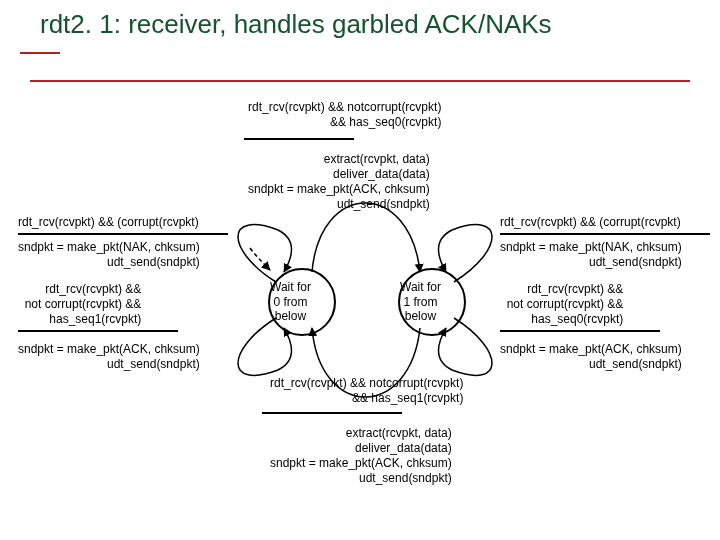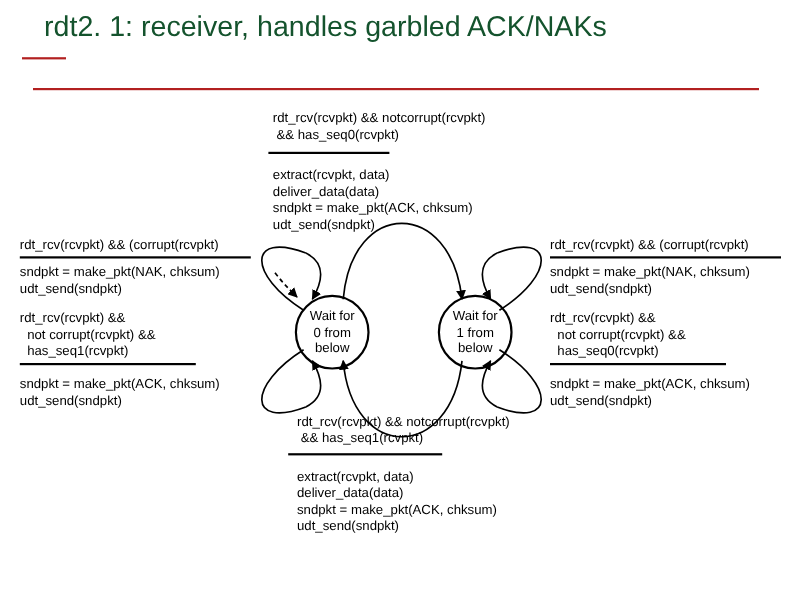--- a/index.html
+++ b/index.html
@@ -36,38 +36,39 @@
     width: 40px;
     height: 2px;
     background: #b22020;
   }
   .lbl {
     position: absolute;
     font-size: 12px;
     color: #000;
     line-height: 1.25;
     white-space: pre;
+    text-align: right;
   }
   .rule {
     position: absolute;
     height: 1.5px;
     background: #000;
   }
   .state {
     position: absolute;
     width: 64px;
     height: 64px;
     border: 2px solid #000;
     border-radius: 50%;
     text-align: center;
     font-size: 12px;
     line-height: 1.2;
     display: flex;
     align-items: center;
-    justify-content: center;
+    justify-content: flex-start;
     background: #fff;
   }
   .state-inner {
     white-space: pre;
   }
   svg.overlay {
     position: absolute;
     left: 0;
     top: 0;
     width: 720px;

